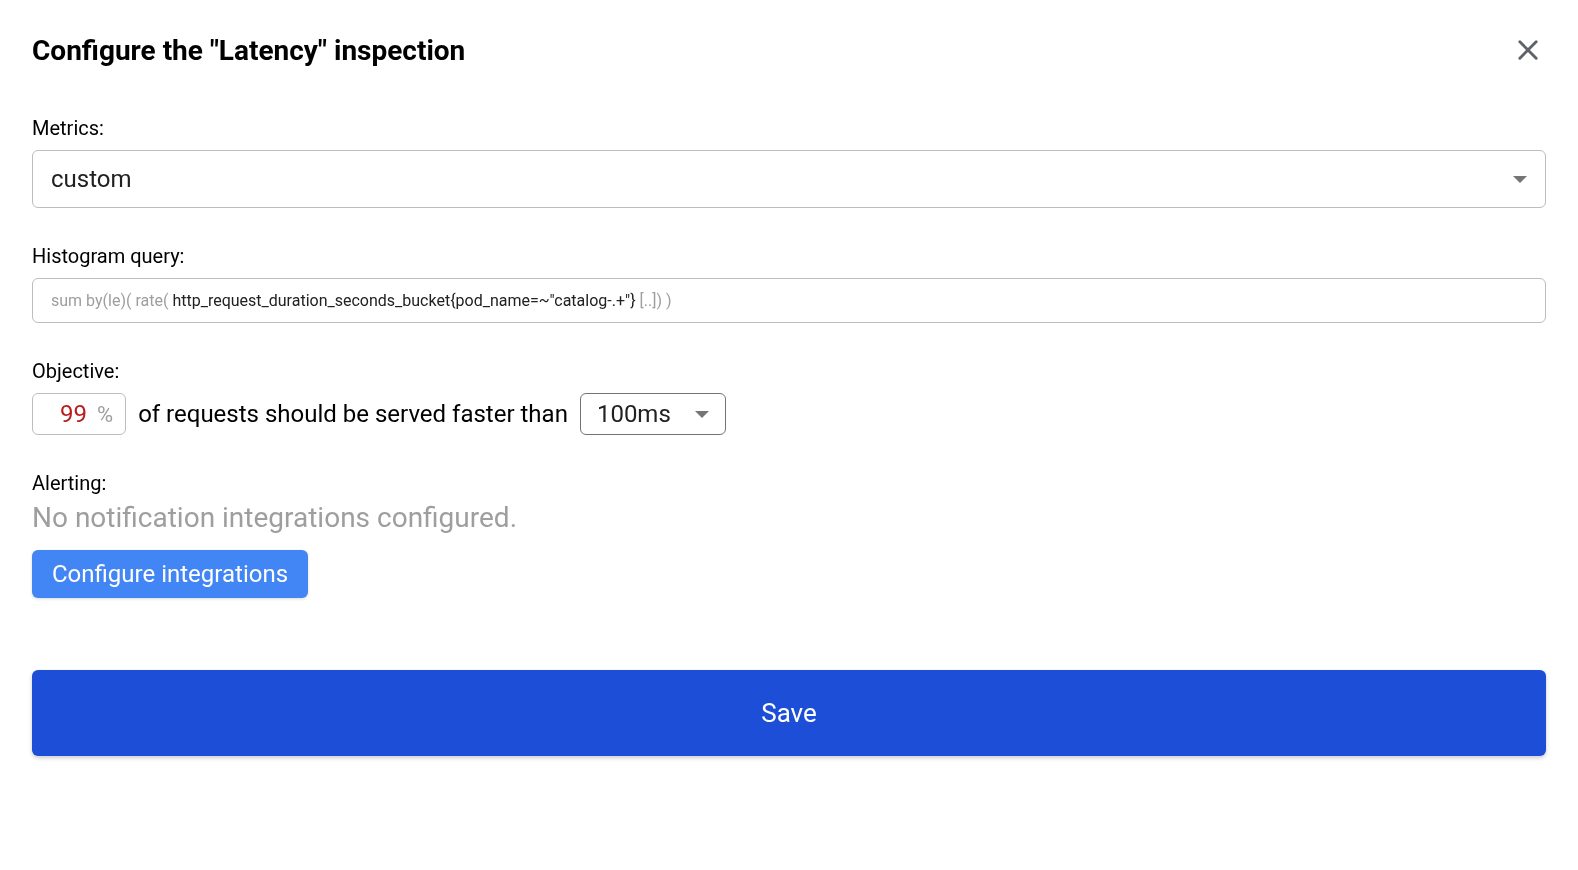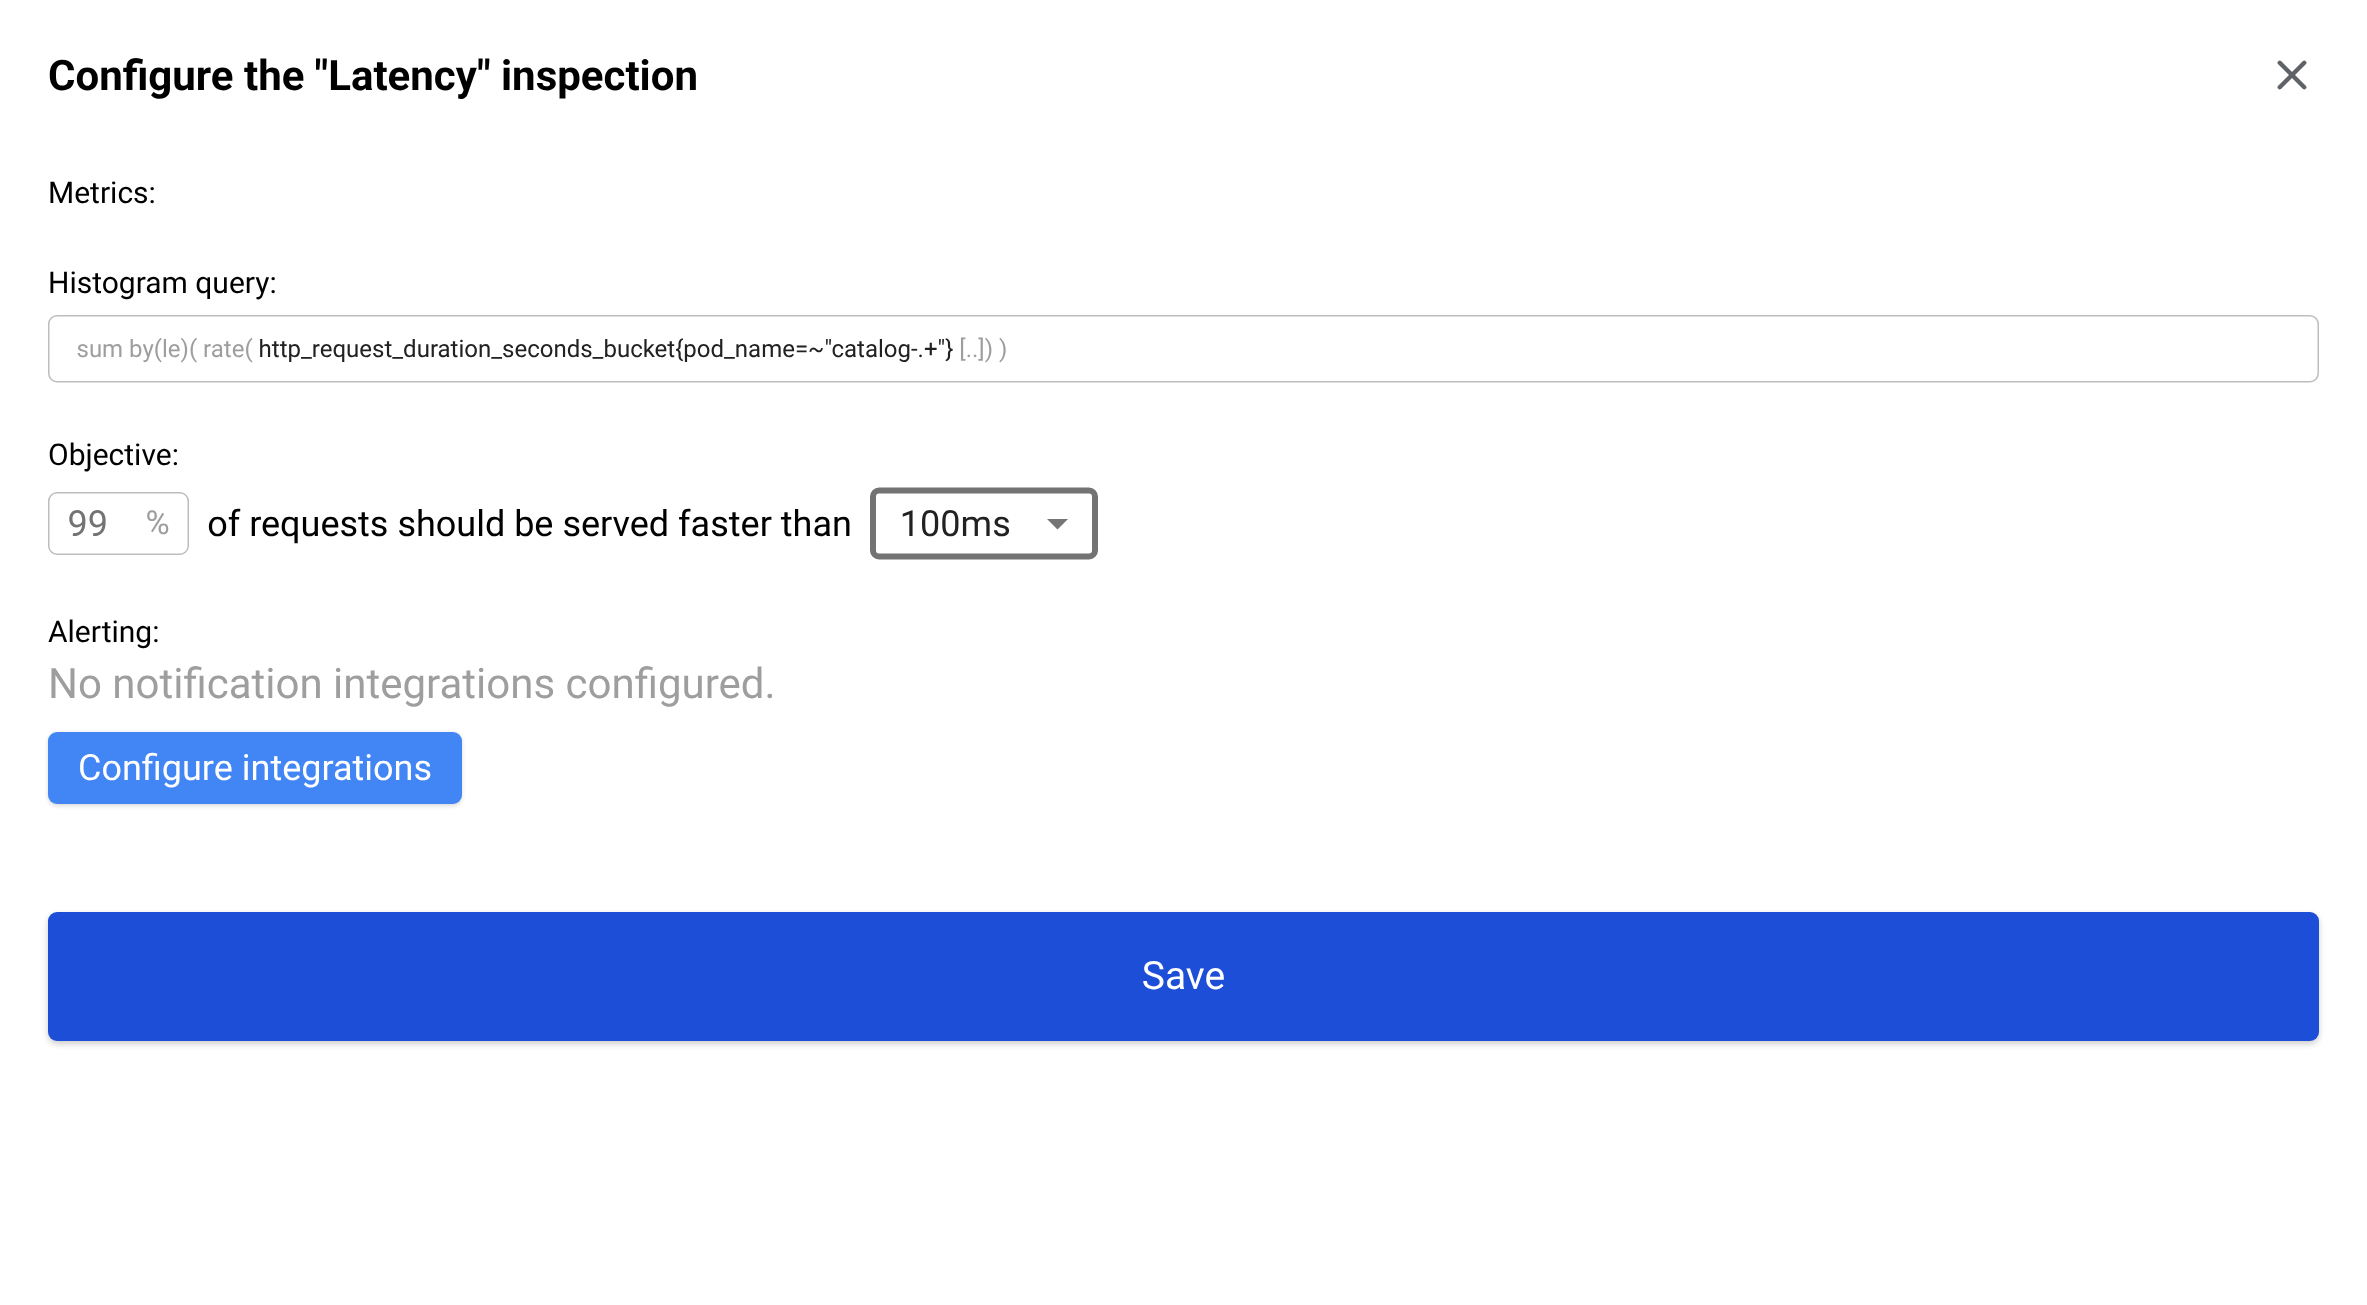--- a/index.html
+++ b/index.html
@@ -97,35 +97,36 @@
       padding: 6px 12px;
       display: flex;
       align-items: center;
       gap: 10px;
       background: #fff;
     }
     .pct-input {
       width: 42px;
       border: none;
       font-size: 24px;
-      color: #737373;
+      color: #b91c1c;
       font-family: inherit;
       background: transparent;
       outline: none;
+      text-align: right;
     }
     .pct-sign {
       color: #9e9e9e;
       font-size: 22px;
     }
     .objective-text {
       color: #000;
       font-size: 24px;
     }
     .threshold-select {
-      border: 4px solid #737373;
+      border: 1px solid #737373;
       border-radius: 6px;
       padding: 6px 16px;
       display: flex;
       align-items: center;
       gap: 24px;
       background: #fff;
       cursor: pointer;
       font-size: 24px;
       color: #212121;
     }
@@ -172,20 +173,24 @@
   <button class="close-btn">
     <svg viewBox="0 0 24 24" fill="none" stroke="currentColor" stroke-width="2.5" stroke-linecap="round">
       <line x1="5" y1="5" x2="19" y2="19"></line>
       <line x1="19" y1="5" x2="5" y2="19"></line>
     </svg>
   </button>
 </div>
 
 <div class="field-group">
   <label class="field-label">Metrics:</label>
+  <div class="select-box">
+    <span>custom</span>
+    <span class="caret-down"></span>
+  </div>
 </div>
 
 <div class="field-group">
   <label class="field-label">Histogram query:</label>
   <div class="query-display">
     <span class="query-dim">sum by(le)( rate( </span><span class="query-main">http_request_duration_seconds_bucket{pod_name=~"catalog-.+"}</span><span class="query-dim"> [..]) )</span>
   </div>
 </div>
 
 <div class="field-group">

